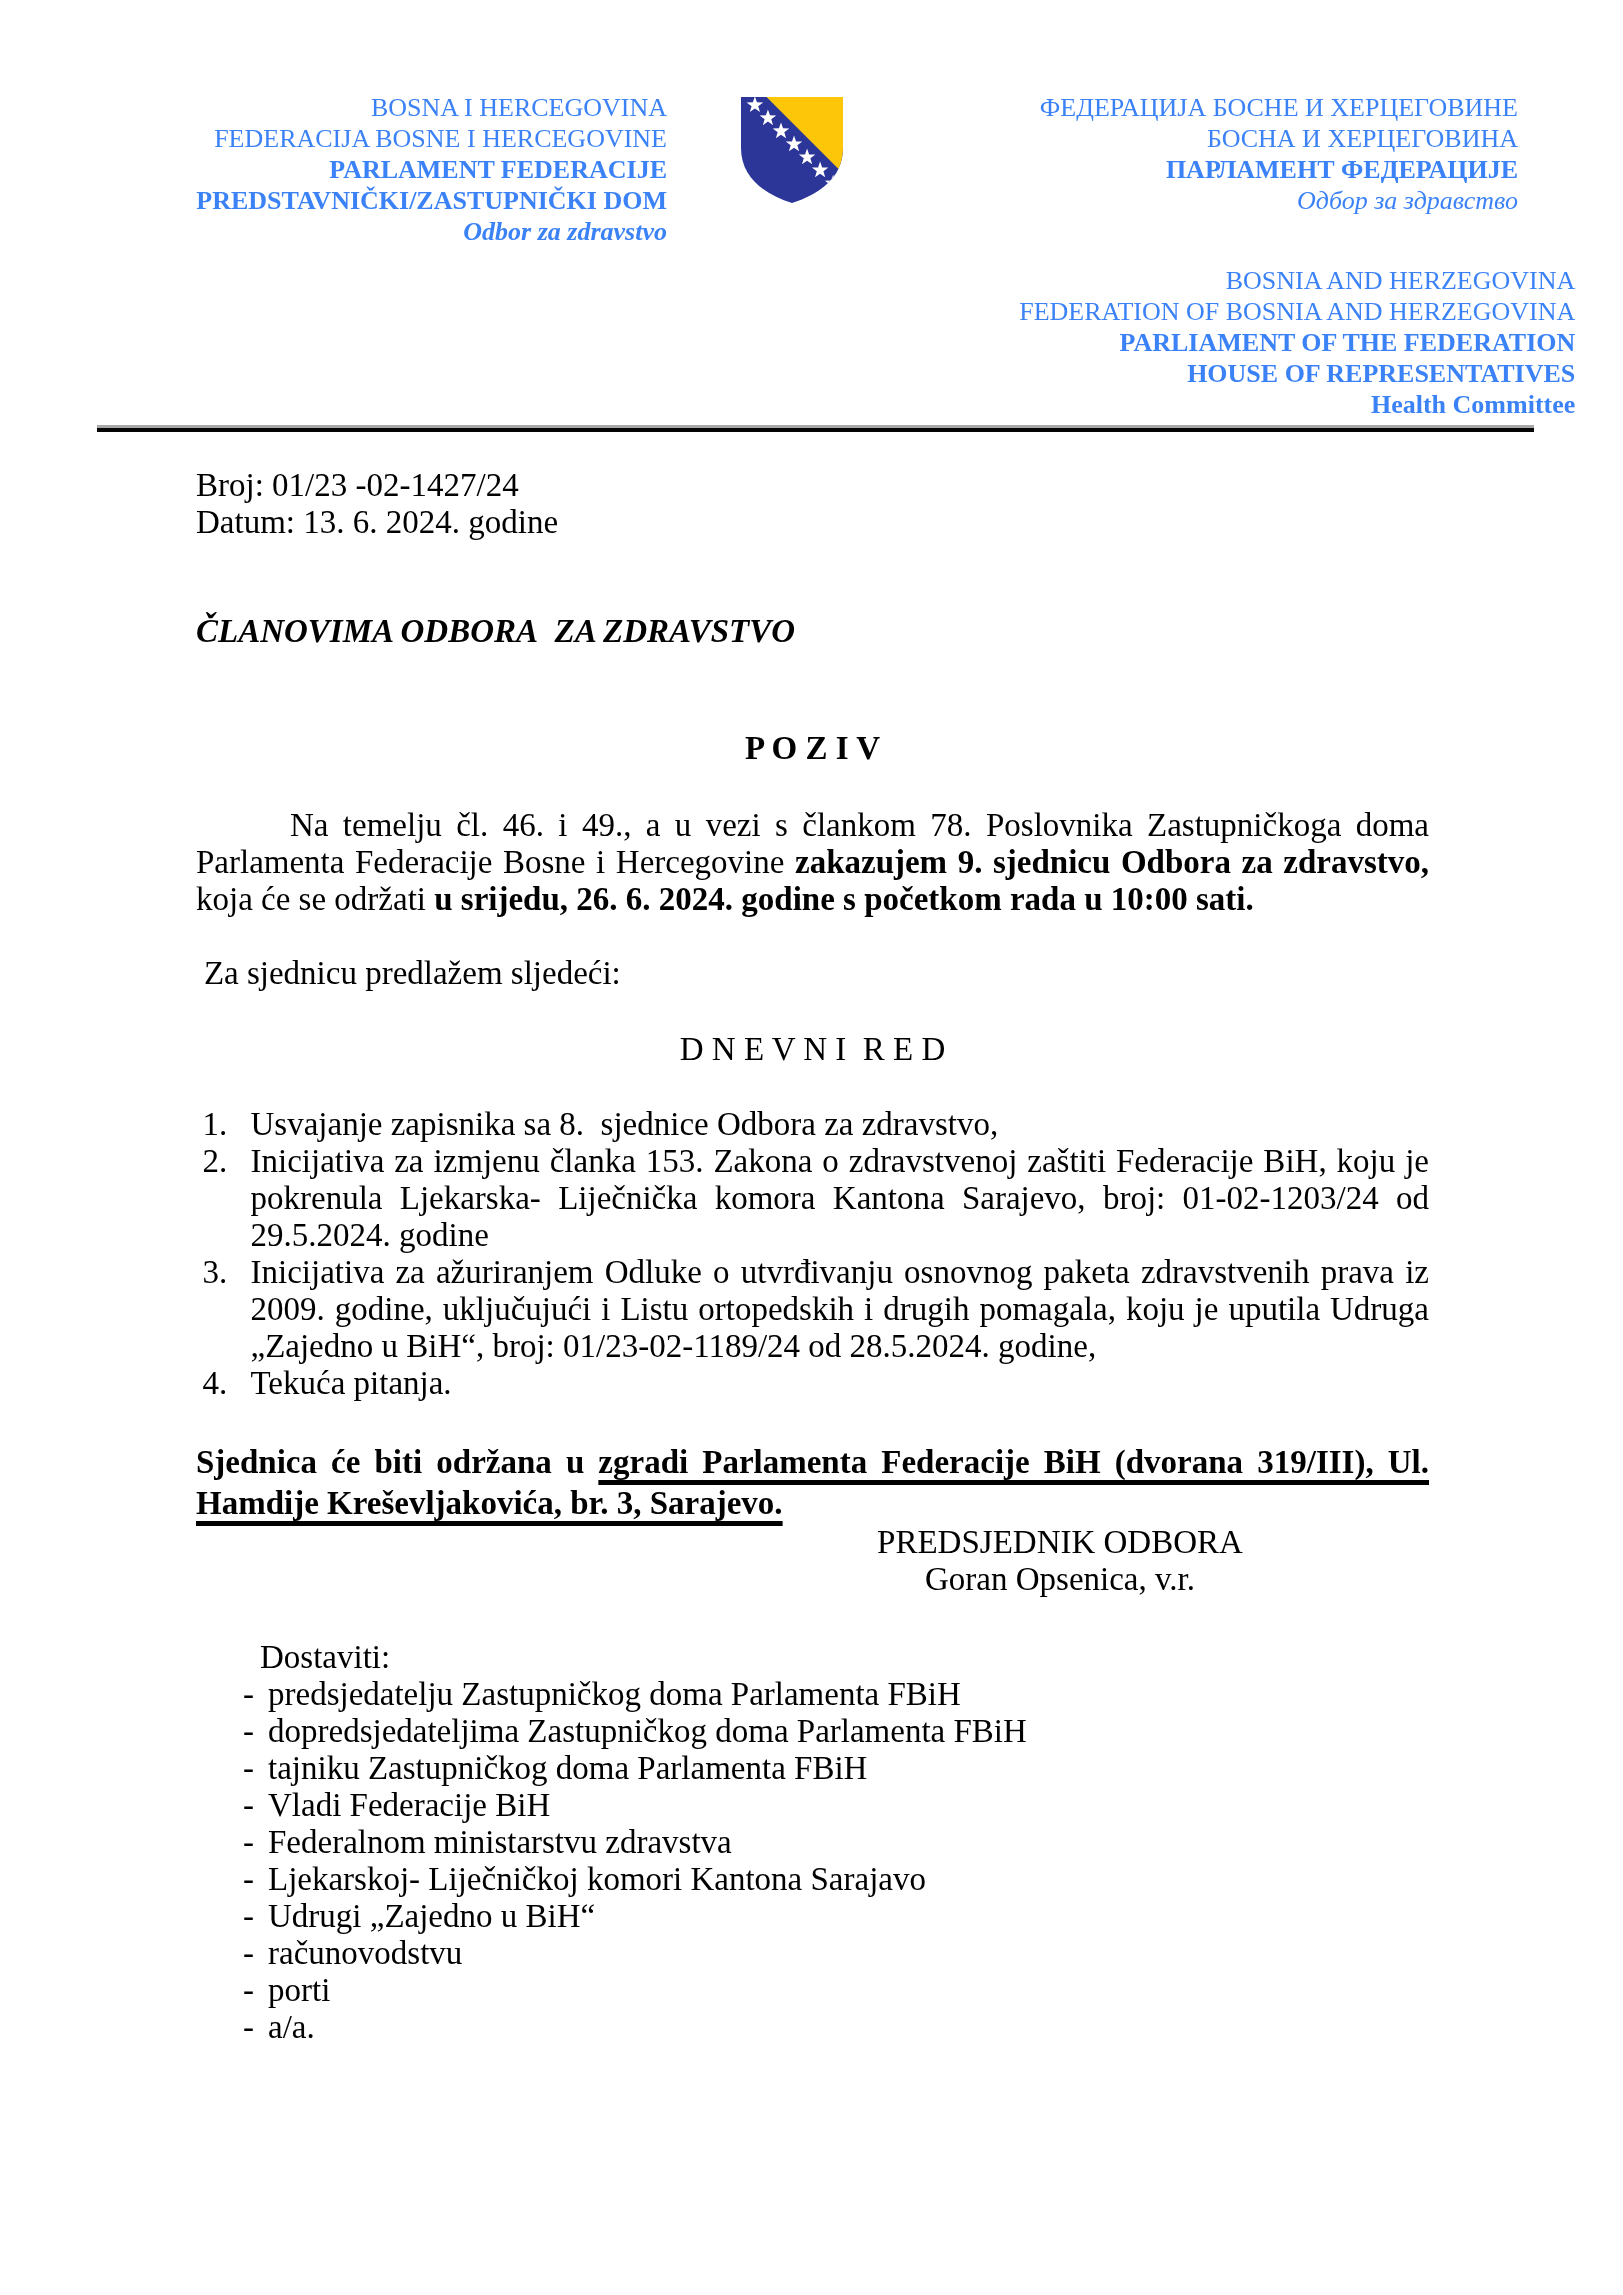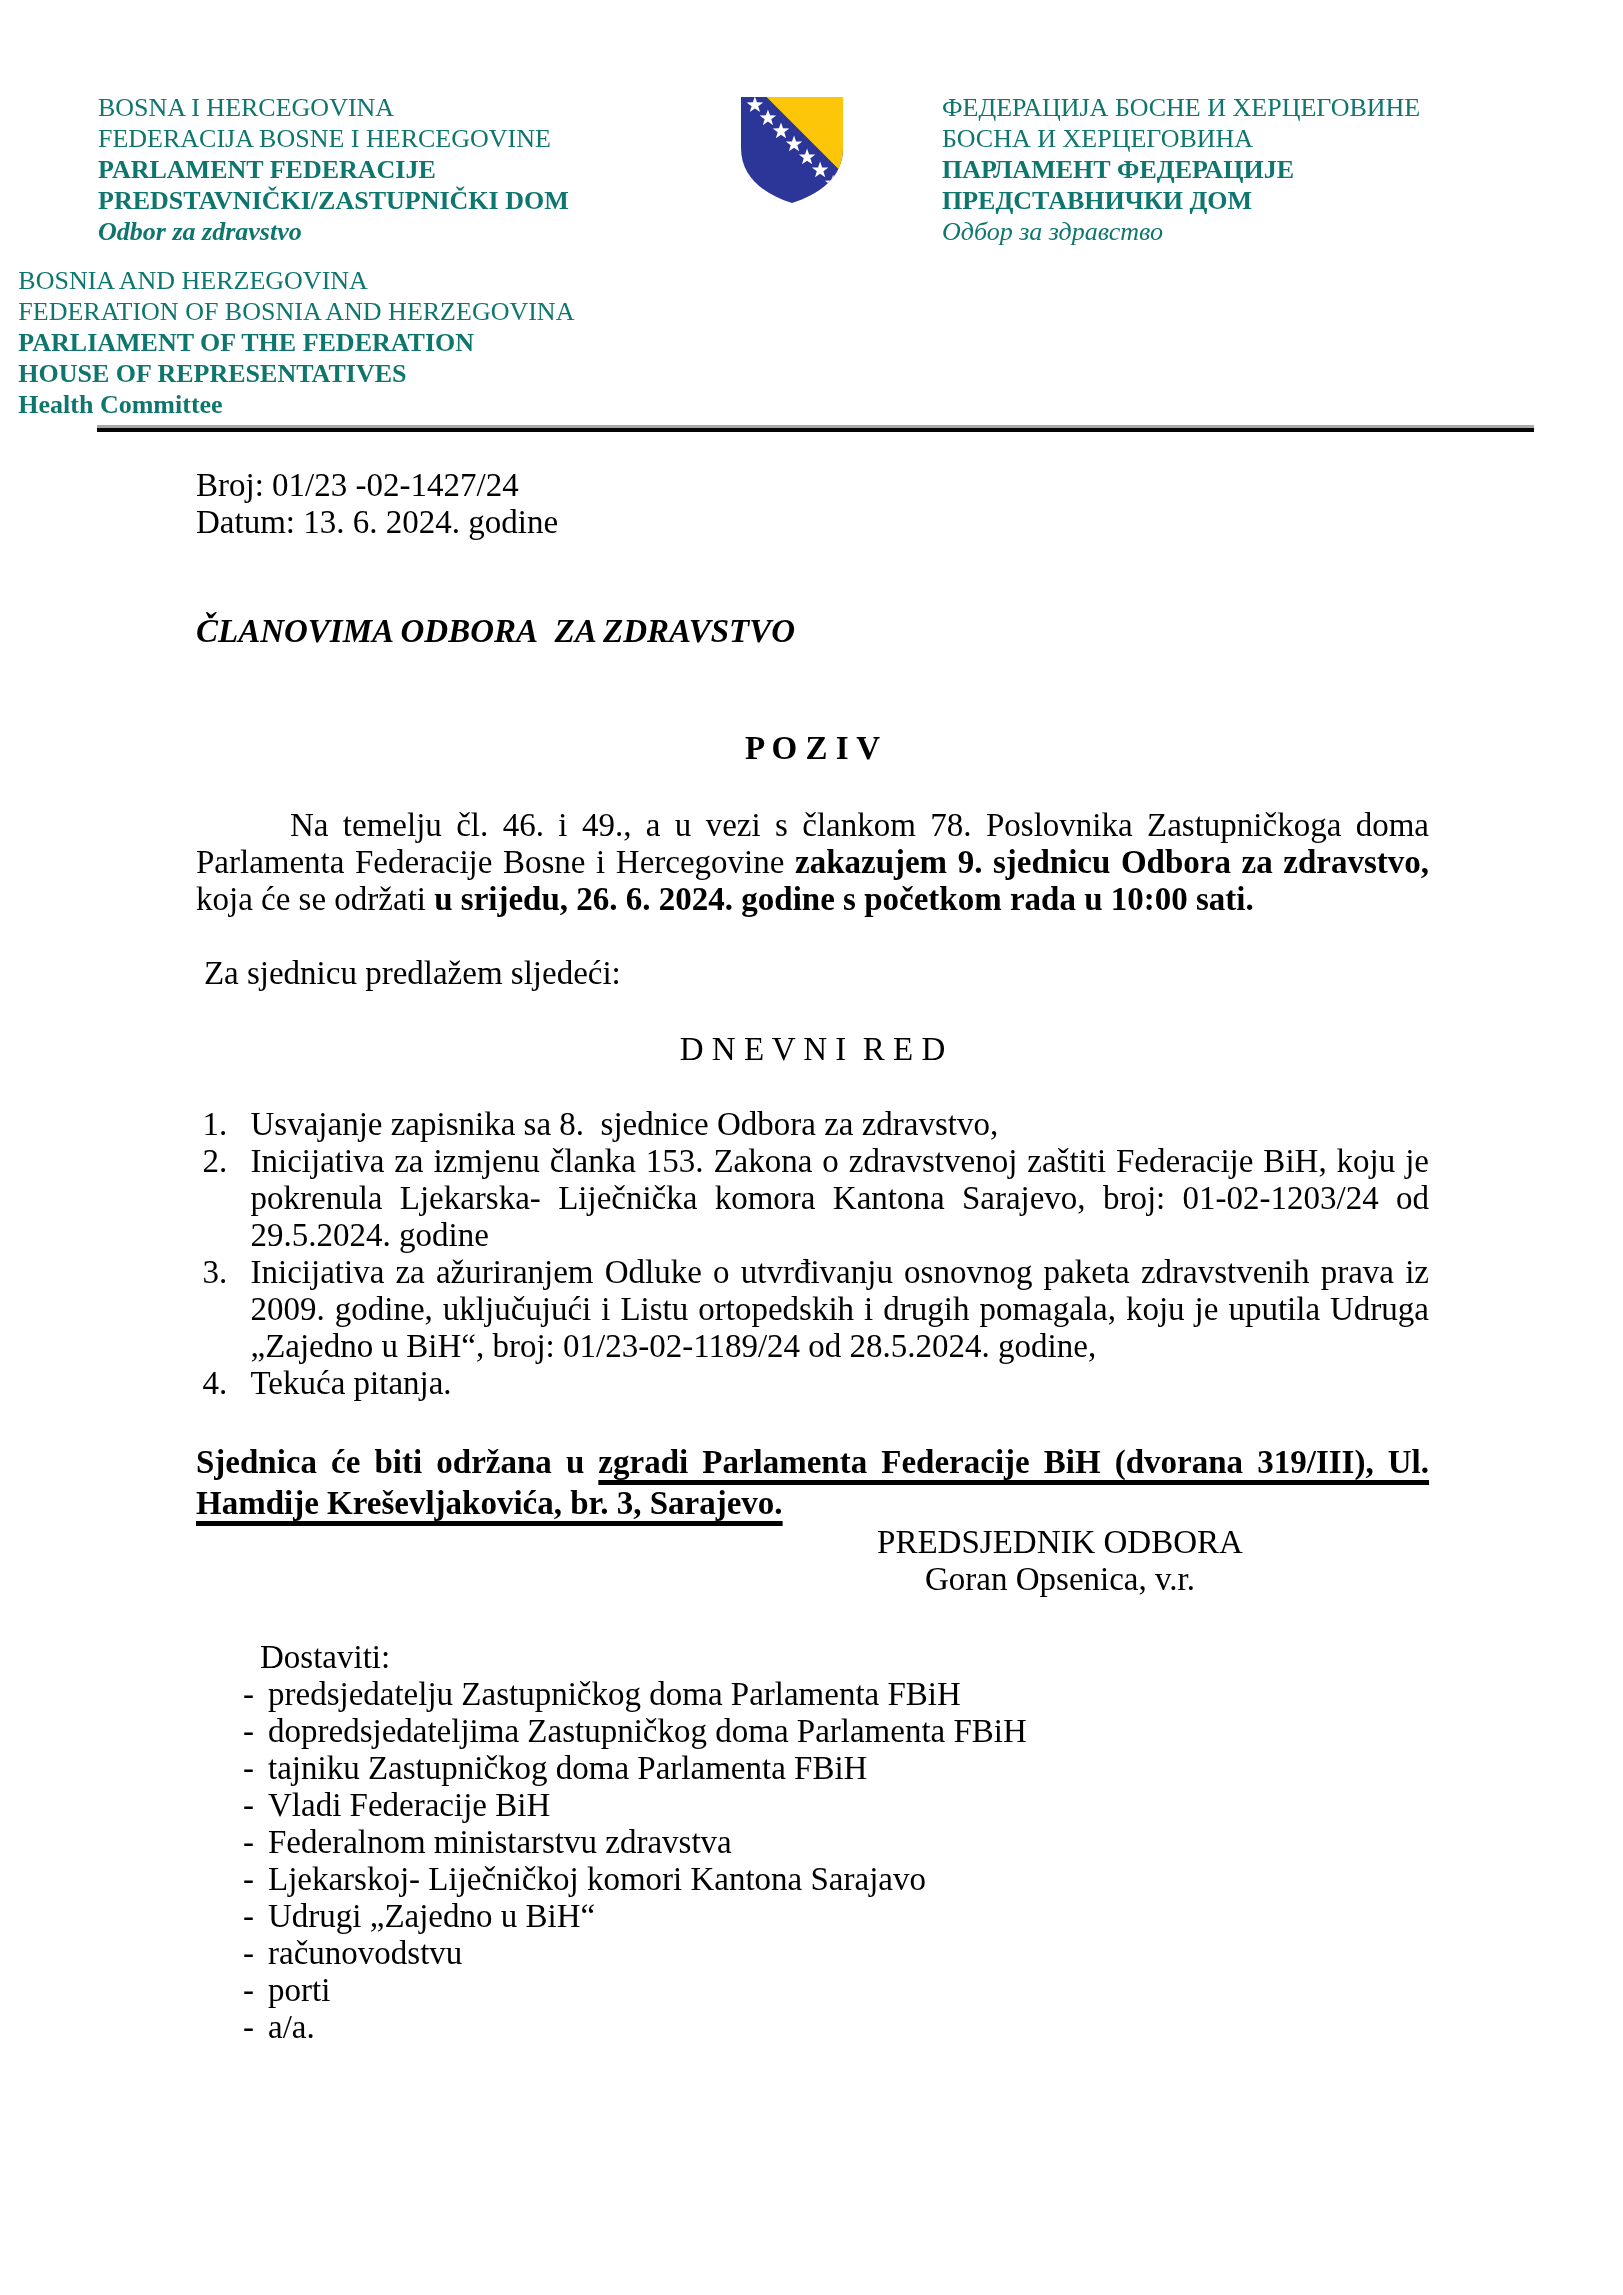--- a/index.html
+++ b/index.html
@@ -5,21 +5,21 @@
   html,body{margin:0;padding:0;background:#e8e8e8;}
   .page{
     position:relative;
     width:1623px;height:2295px;
     background:#ffffff;
     font-family:"Liberation Serif","DejaVu Serif",serif;
     color:#000;
     overflow:hidden;
   }
   
-  .lh-block{position:absolute;text-align:left;font-size:26px;line-height:31px;color:#0f766e;}
+  .lh-block{position:absolute;text-align:right;font-size:26px;line-height:31px;color:#3b82f6;}
   .lh-left{left:98px;top:92px;width:569px;}
   .lh-right{left:942px;top:92px;width:576px;}
   .lh-center{left:18.3px;top:265px;width:1557px;}
   .lh-line{white-space:nowrap;}
   .lh-bold{font-weight:bold;}
   .lh-italic{font-style:italic;}
   .emblem{position:absolute;left:734px;top:90px;width:116px;height:120px;}
   .separator{position:absolute;left:97px;top:425px;width:1437px;}
   .sep-gray{height:3.3px;background:#a8a8a8;}
   .sep-black{height:3.9px;background:#050505;}
@@ -82,21 +82,20 @@
         <use href="#star" x="148.5" y="138.5" fill="#ffffff"></use>
         <use href="#star" x="171" y="161" fill="#ffffff"></use>
       </g>
     </svg>
   </div>
 
   <div class="lh-block lh-right">
     <div class="lh-line">ФЕДЕРАЦИЈА БОСНЕ И ХЕРЦЕГОВИНЕ</div>
     <div class="lh-line">БОСНА И ХЕРЦЕГОВИНА</div>
     <div class="lh-line lh-bold">ПАРЛАМЕНТ ФЕДЕРАЦИЈЕ</div>
-    <div class="lh-line lh-bold">ПРЕДСТАВНИЧКИ ДОМ</div>
     <div class="lh-line lh-italic">Одбор за здравство</div>
   </div>
 
   <div class="lh-block lh-center">
     <div class="lh-line">BOSNIA AND HERZEGOVINA</div>
     <div class="lh-line">FEDERATION OF BOSNIA AND HERZEGOVINA</div>
     <div class="lh-line lh-bold">PARLIAMENT OF THE FEDERATION</div>
     <div class="lh-line lh-bold">HOUSE OF REPRESENTATIVES</div>
     <div class="lh-line lh-bold">Health Committee</div>
   </div>

